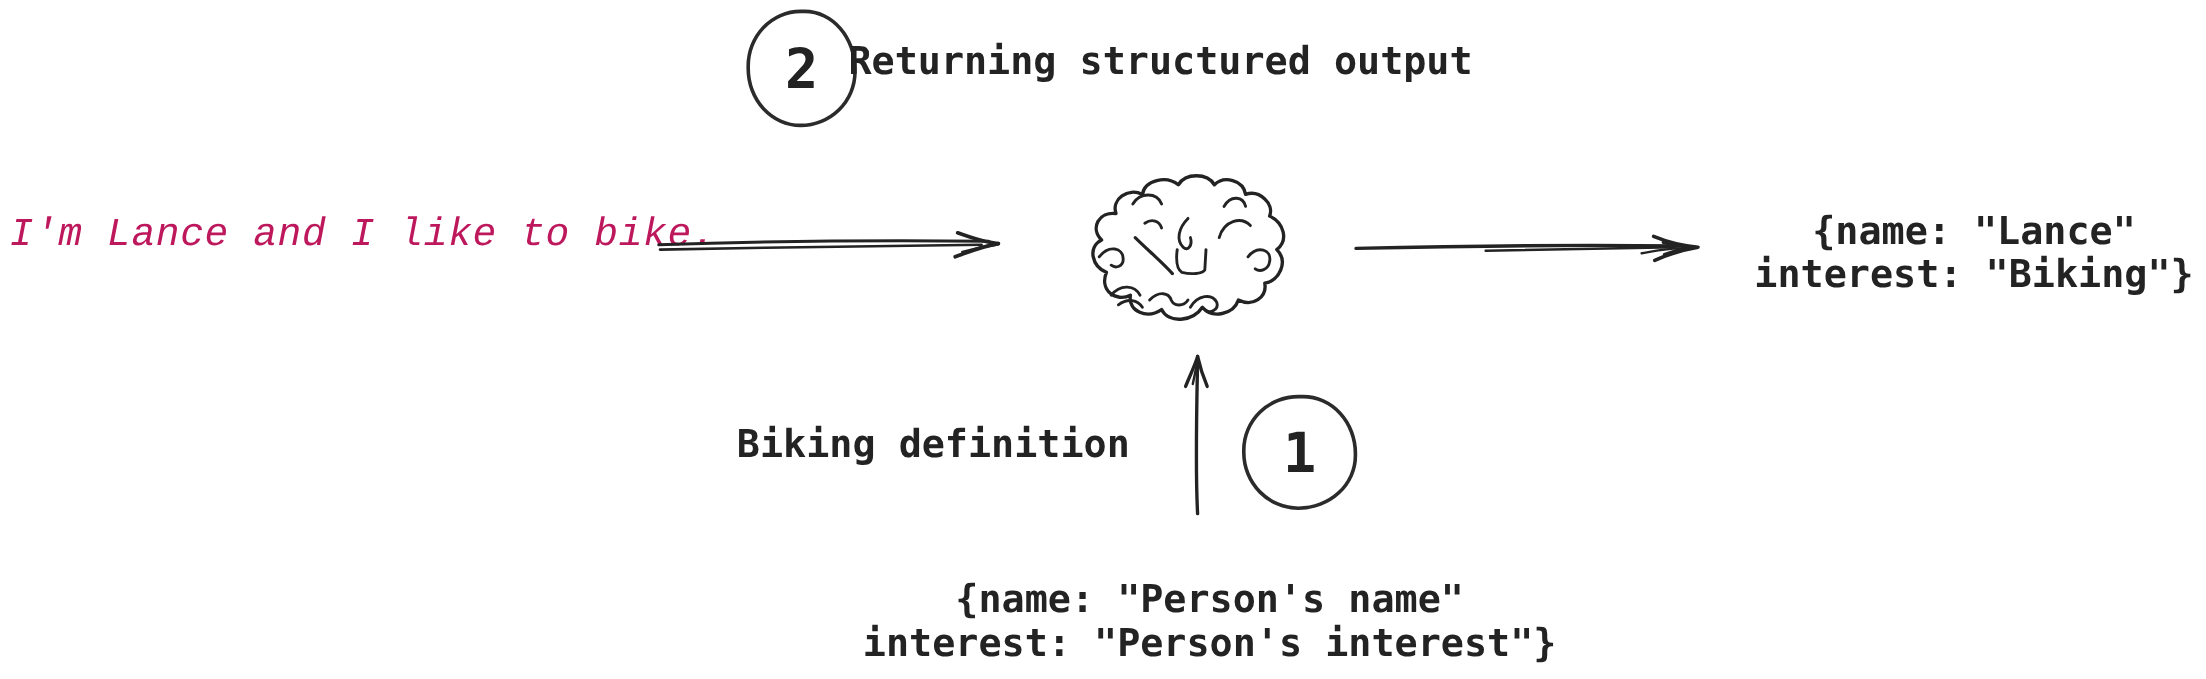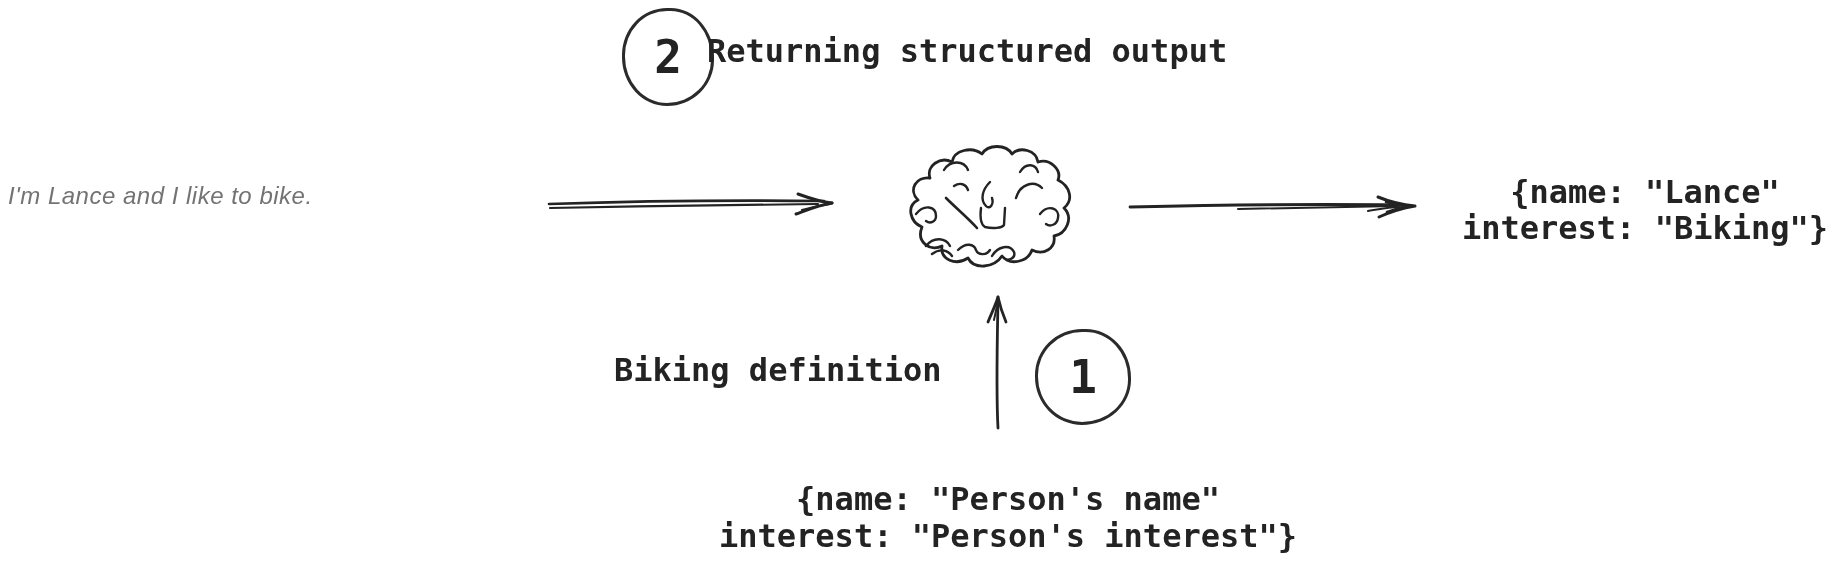--- a/index.html
+++ b/index.html
@@ -6,22 +6,22 @@
   .canvas{
     position:relative;width:1838px;height:566px;background:#ffffff;
     overflow:hidden;font-family:"DejaVu Sans Mono","Liberation Mono",monospace;
     color:#232323;
   }
   .mono{
     position:absolute;font-family:"DejaVu Sans Mono","Liberation Mono",monospace;
     font-weight:700;font-size:32px;color:#232323;white-space:pre;line-height:36px;
   }
   .handwriting{
-    position:absolute;font-family:Liberation Sans, sans-serif;font-style:italic;
-    font-weight:400;font-size:24px;color:#737373;white-space:pre;line-height:44px;
+    position:absolute;font-family:Liberation Mono, monospace;font-style:italic;
+    font-weight:400;font-size:33px;color:#be185d;white-space:pre;line-height:44px;
     letter-spacing:0.5px;
   }
   .badge{
     position:absolute;border:3px solid #2b2b2b;
     border-radius:50% 48% 52% 50% / 49% 52% 48% 51%;
     display:flex;align-items:center;justify-content:center;background:#ffffff;
   }
   .badge .num{
     font-family:"DejaVu Sans Mono","Liberation Mono",monospace;
     font-weight:700;font-size:46px;color:#232323;line-height:1;

